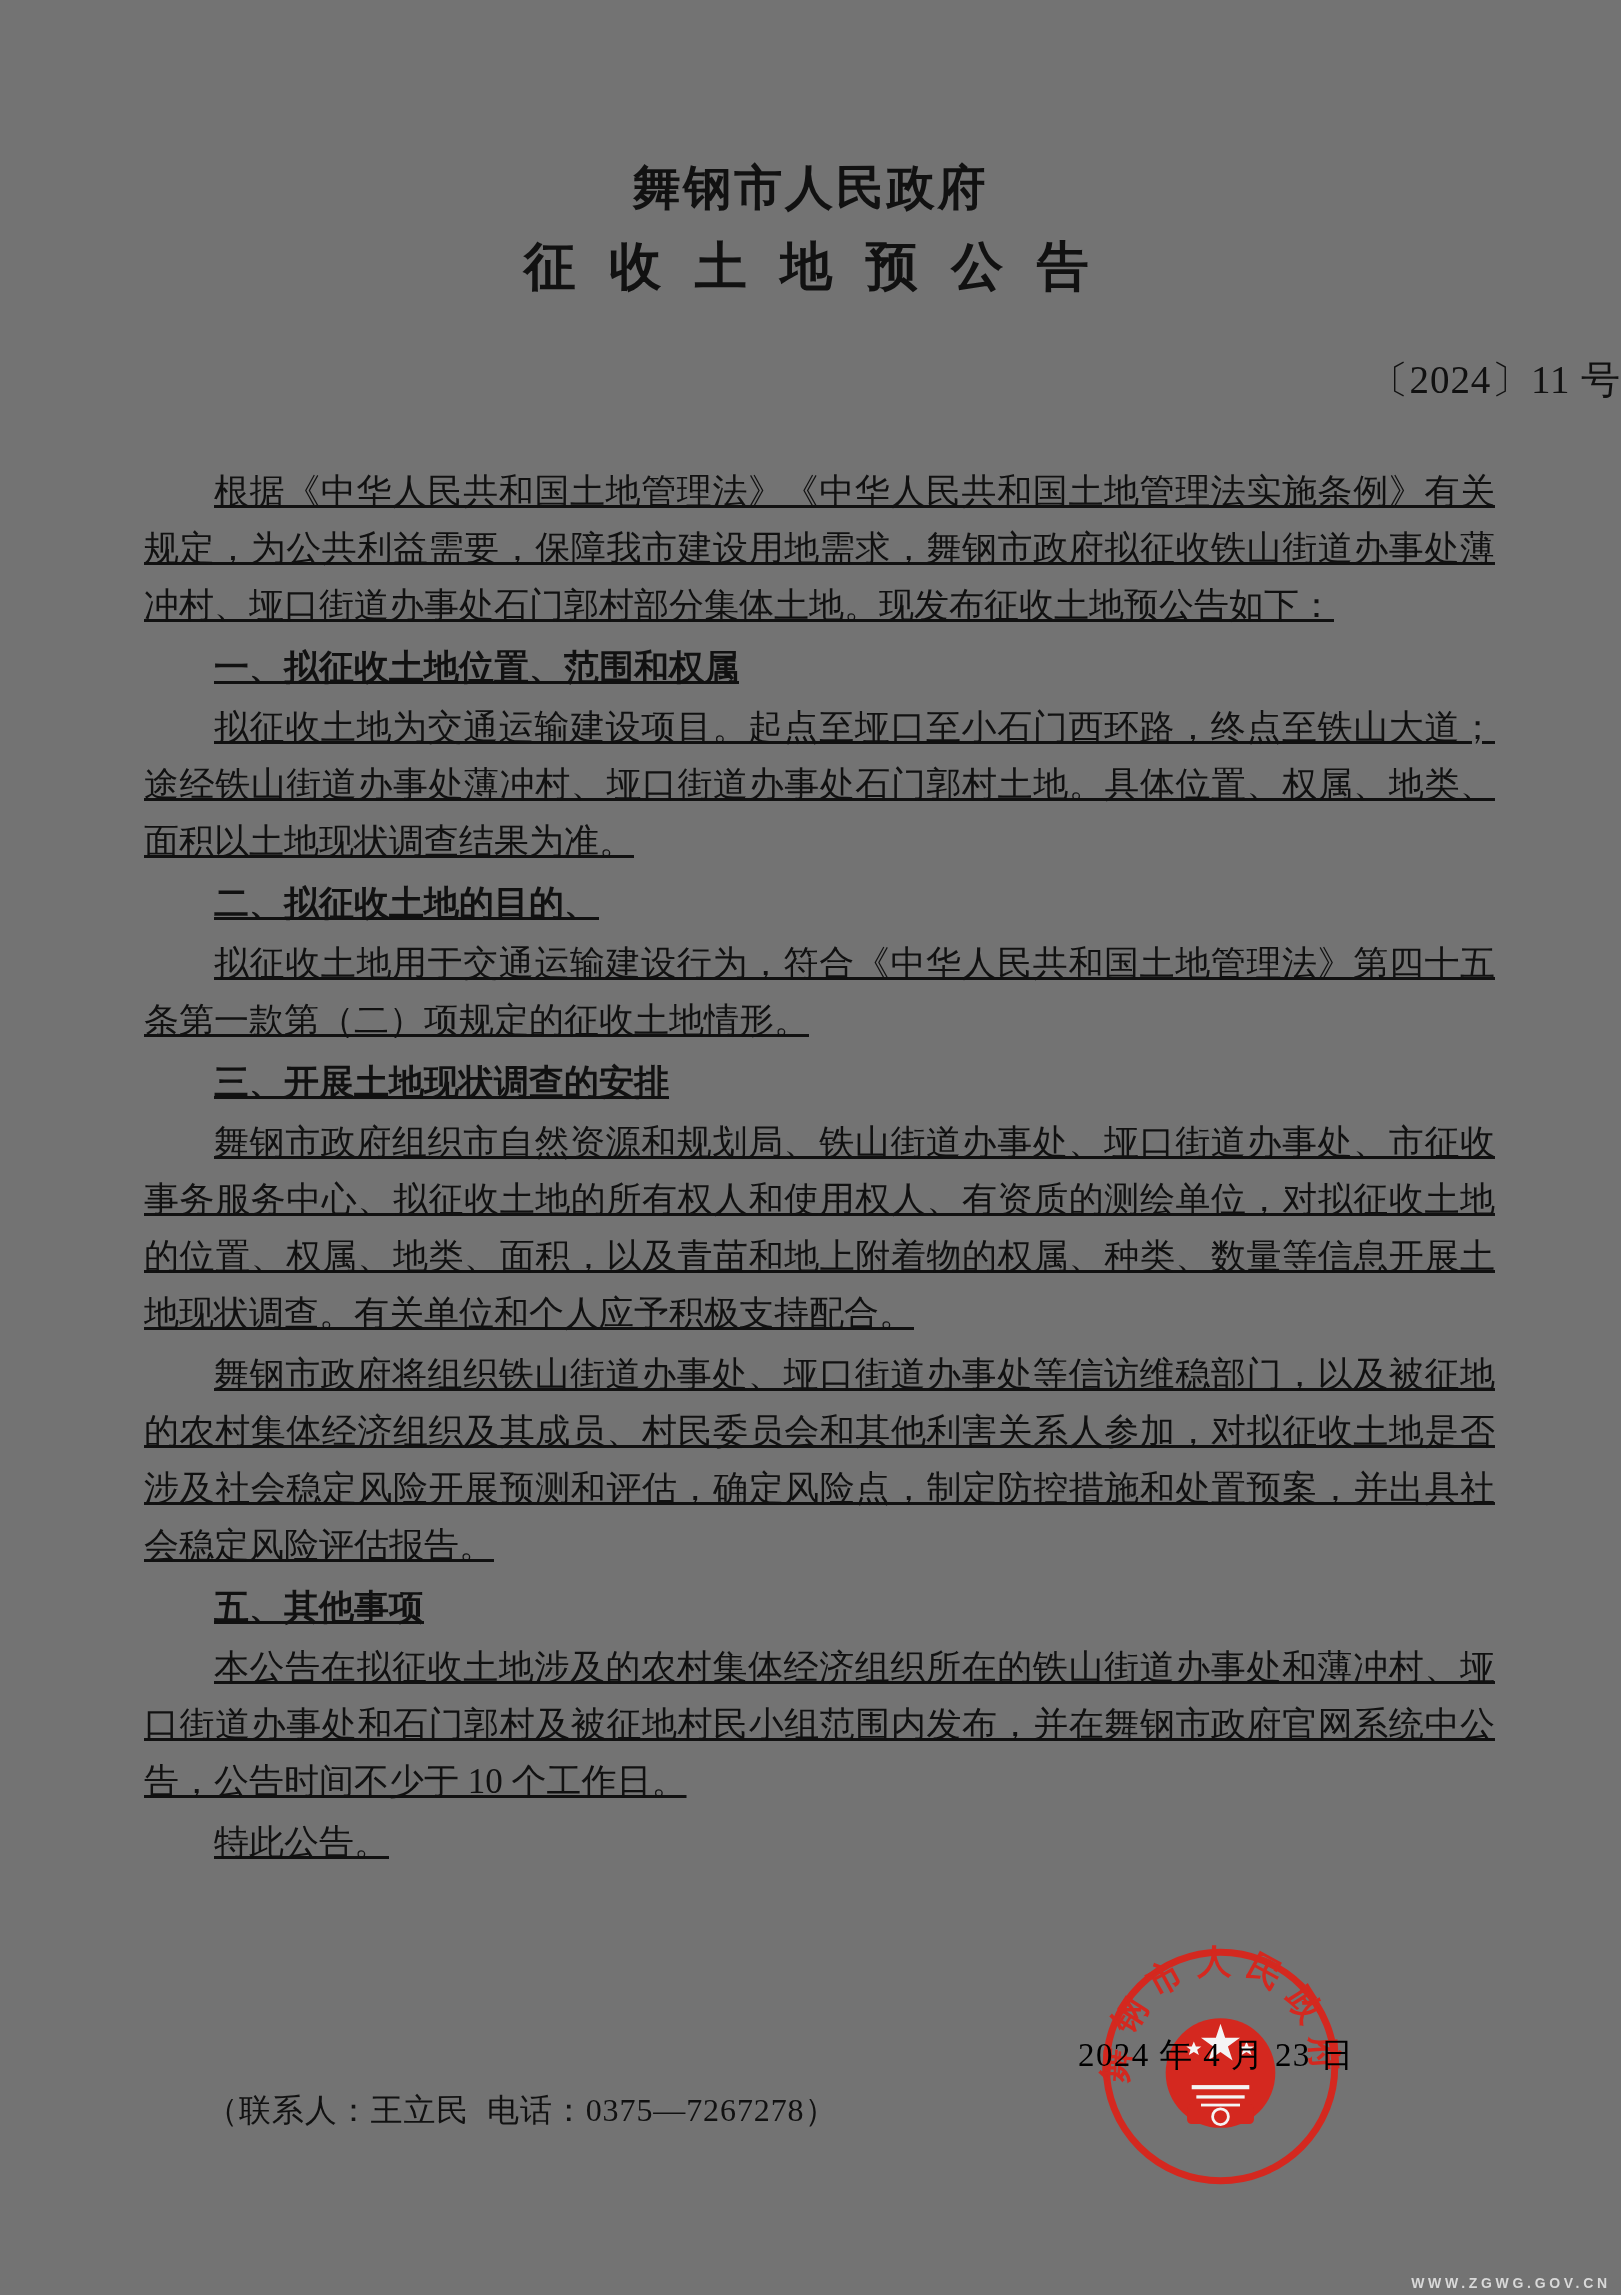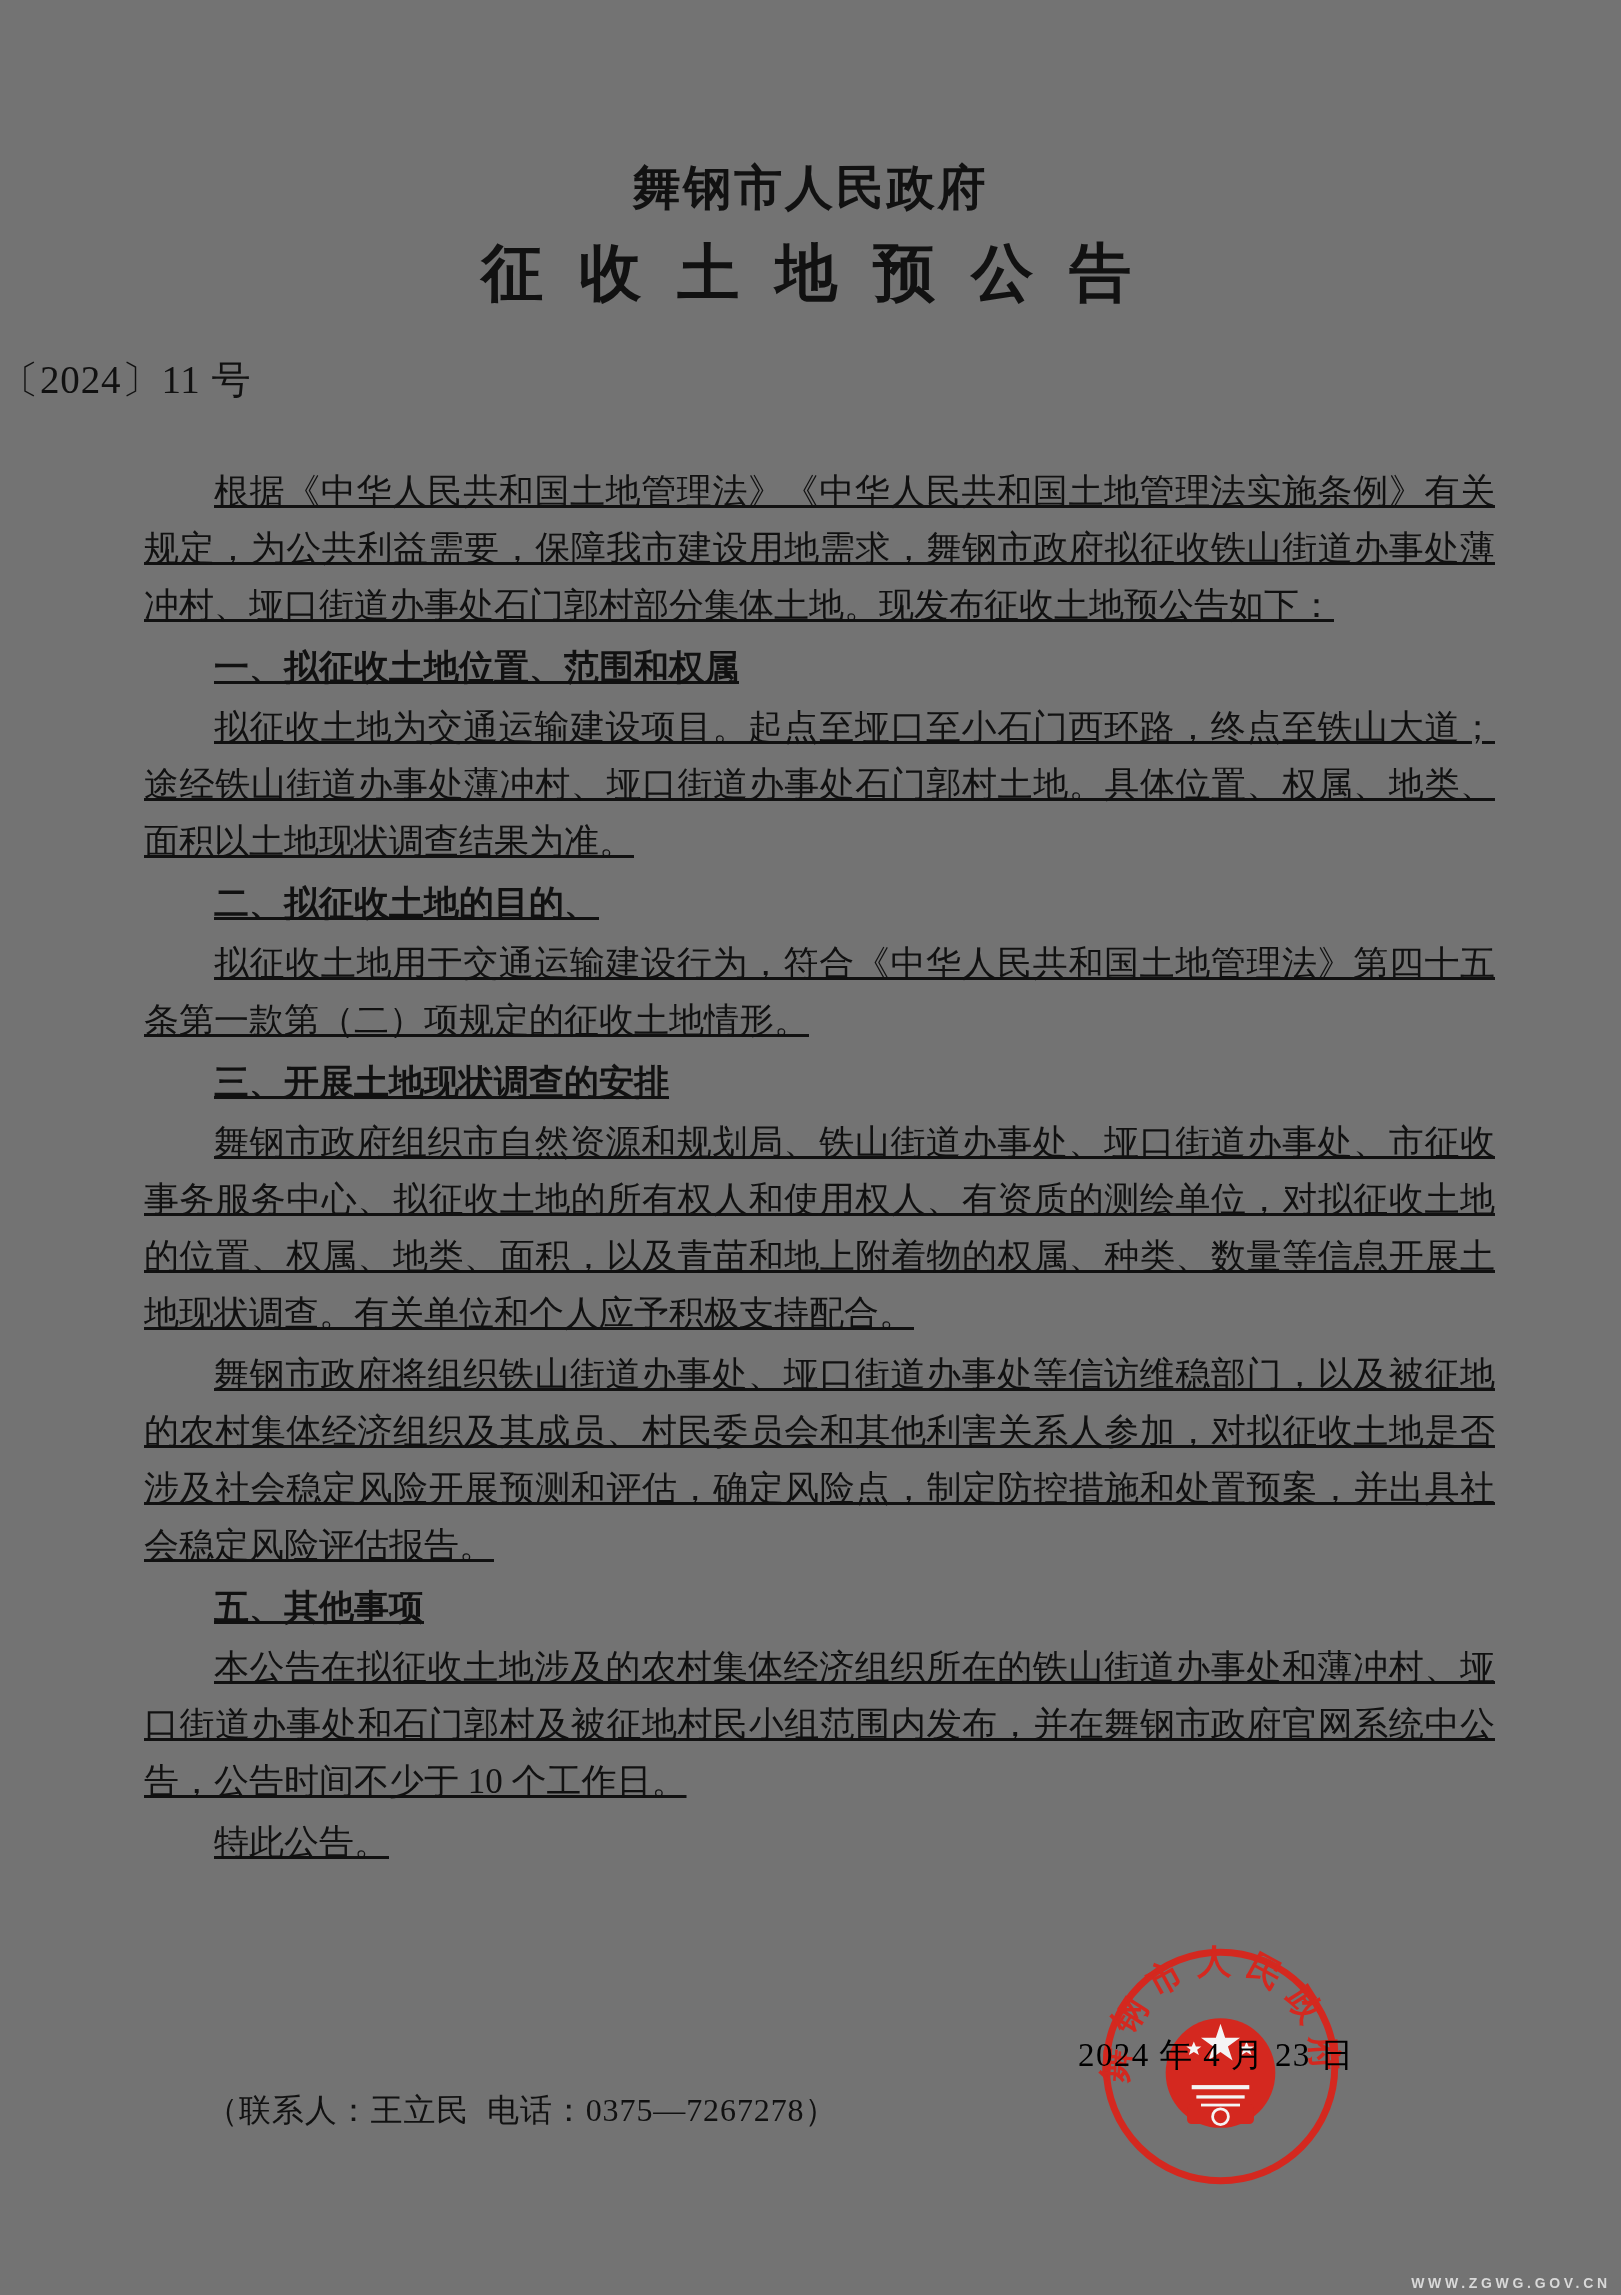--- a/index.html
+++ b/index.html
@@ -11,27 +11,27 @@
     font-family:"Liberation Serif","DejaVu Serif",serif;
     color:#111;
   }
   .title1{
     position:absolute;top:159px;left:0;width:100%;
     text-align:center;font-size:48px;font-weight:bold;
     line-height:1.2;letter-spacing:2.8px;
   }
   .title2{
     position:absolute;top:236px;left:0;width:100%;
-    text-align:center;font-size:62px;font-weight:bold;
+    text-align:center;font-size:52px;font-weight:bold;
     line-height:1.2;letter-spacing:8.4px;word-spacing:3.7px;
     white-space:pre;
   }
   .docnum{
     position:absolute;top:357px;left:0;width:100%;
-    text-align:left;font-size:39px;line-height:1.2;
+    text-align:right;font-size:39px;line-height:1.2;
     white-space:pre;letter-spacing:0.9px;
   }
   .bodyblock{
     position:absolute;left:140px;top:459px;width:1359px;
     font-size:35px;line-height:57px;
     text-align:justify;
   }
   .bodyblock p{margin:4px;padding:0;text-indent:2em;text-decoration:underline;}
   .bodyblock p.heading{
     font-family:"Liberation Sans","DejaVu Sans",sans-serif;

